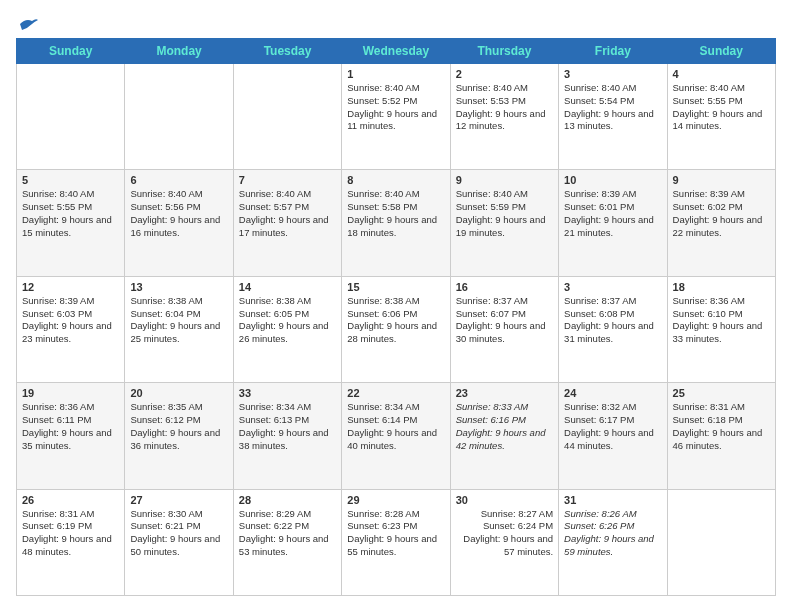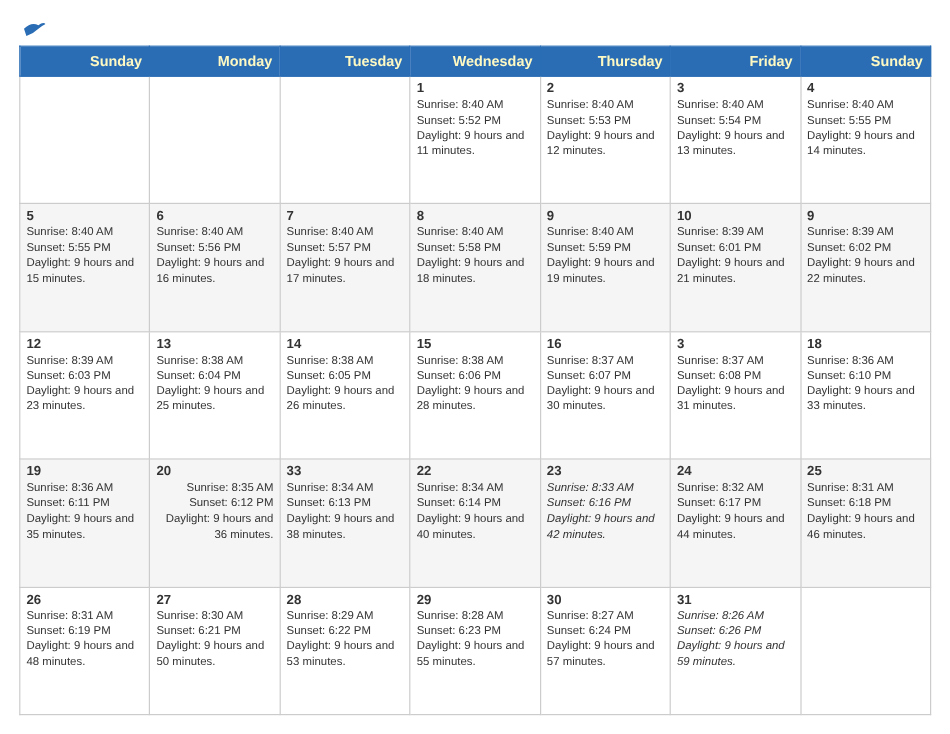--- a/index.html
+++ b/index.html
@@ -59,22 +59,22 @@
     }
     .calendar {
       flex: 1;
       border: 1px solid #ccc;
       border-collapse: collapse;
       width: 100%;
       table-layout: fixed;
     }
     .calendar th {
       background: #2a6db5;
-      color: #fef9c3;
-      text-align: right;
+      color: #5eead4;
+      text-align: center;
       padding: 5px 6px;
       font-size: 12px;
       border: 1px solid #2a6db5;
     }
     .calendar td {
       border: 1px solid #ccc;
       vertical-align: top;
       padding: 4px 5px;
       font-size: 10px;
       color: #333;
@@ -256,21 +256,21 @@
         </tr>
         <tr>
           <td>
             <span class="day-num">19</span>
             <div class="cell-text" style="white-space: pre-line;">Sunrise: 8:36 AM
 Sunset: 6:11 PM
 Daylight: 9 hours and 35 minutes.</div>
           </td>
           <td>
             <span class="day-num">20</span>
-            <div class="cell-text" style="white-space: pre-line; text-align: right;">Sunrise: 8:35 AM
+            <div class="cell-text" style="white-space: pre-line;">Sunrise: 8:35 AM
 Sunset: 6:12 PM
 Daylight: 9 hours and 36 minutes.</div>
           </td>
           <td>
             <span class="day-num">33</span>
             <div class="cell-text" style="white-space: pre-line;">Sunrise: 8:34 AM
 Sunset: 6:13 PM
 Daylight: 9 hours and 38 minutes.</div>
           </td>
           <td>
@@ -318,21 +318,21 @@
 Daylight: 9 hours and 53 minutes.</div>
           </td>
           <td>
             <span class="day-num">29</span>
             <div class="cell-text" style="white-space: pre-line;">Sunrise: 8:28 AM
 Sunset: 6:23 PM
 Daylight: 9 hours and 55 minutes.</div>
           </td>
           <td>
             <span class="day-num">30</span>
-            <div class="cell-text" style="white-space: pre-line;">Sunrise: 8:27 AM
+            <div class="cell-text" style="white-space: pre-line; text-align: right;">Sunrise: 8:27 AM
 Sunset: 6:24 PM
 Daylight: 9 hours and 57 minutes.</div>
           </td>
           <td>
             <span class="day-num">31</span>
             <div class="cell-text" style="white-space: pre-line; font-style: italic;">Sunrise: 8:26 AM
 Sunset: 6:26 PM
 Daylight: 9 hours and 59 minutes.</div>
           </td>
           <td class="empty-cell"></td>

